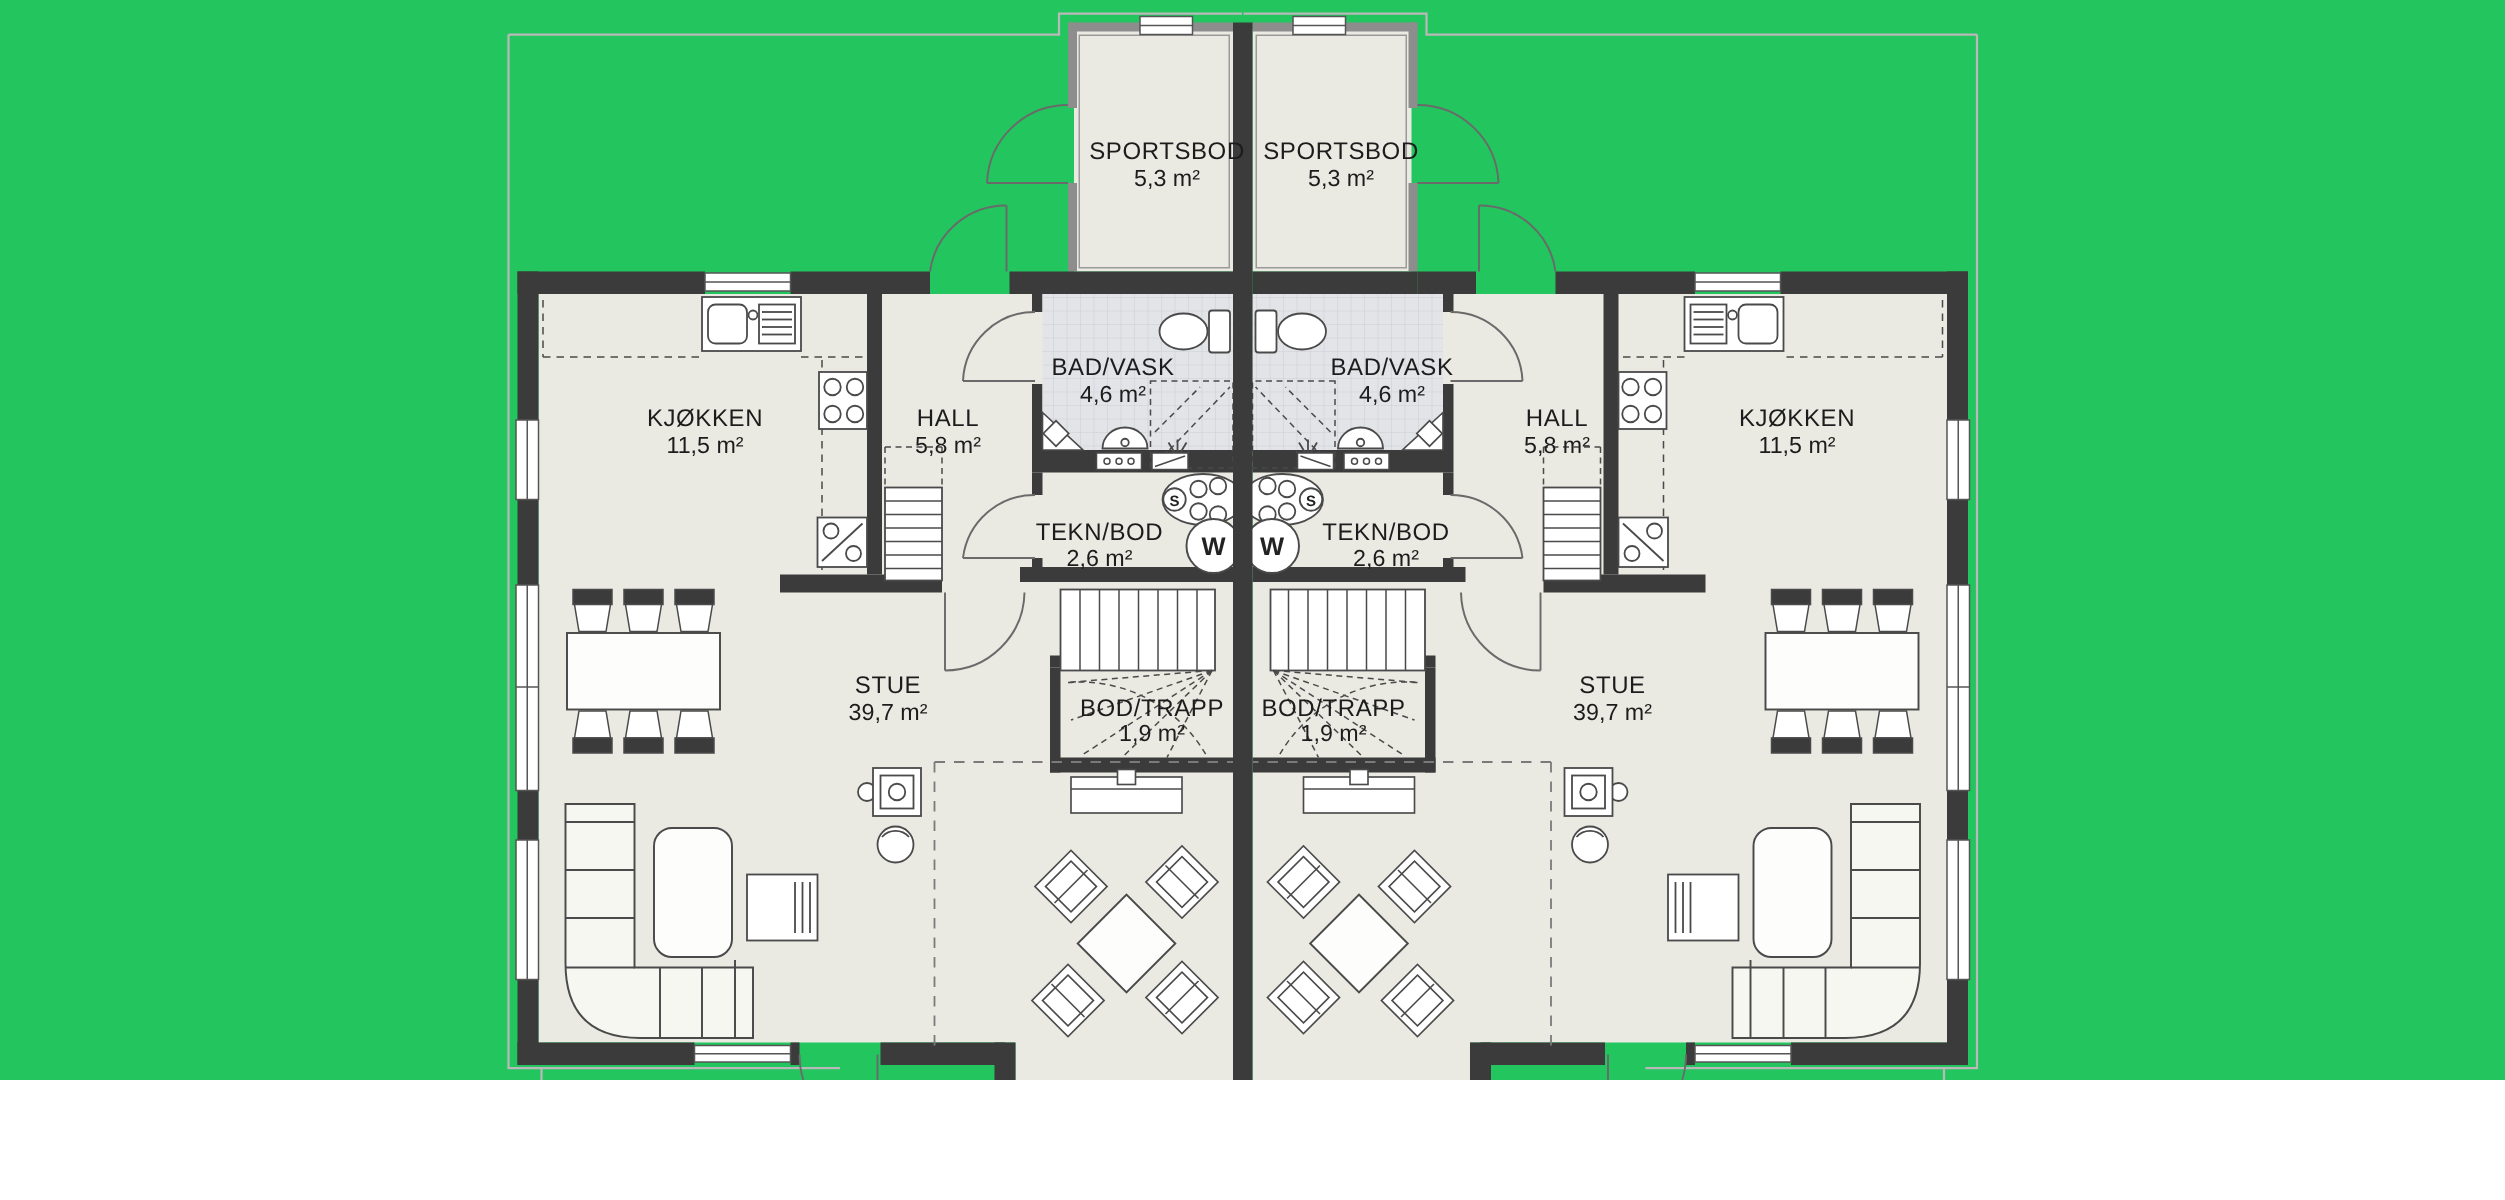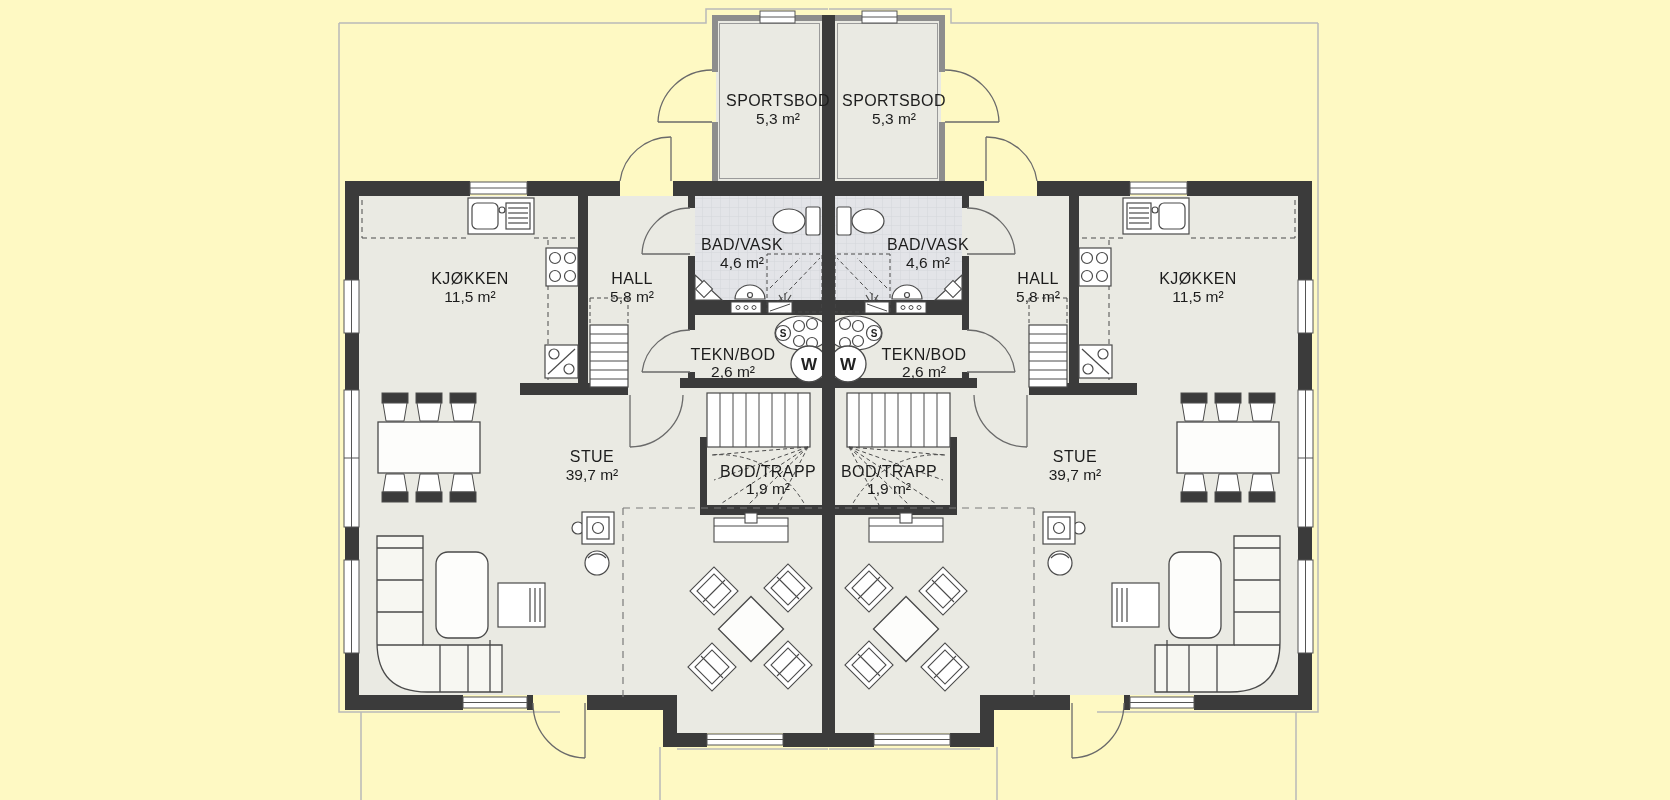--- a/index.html
+++ b/index.html
@@ -1,16 +1,16 @@
 <!DOCTYPE html>
 <html><head>
 <meta charset="utf-8">
 <style>
   html,body{margin:0;padding:0;background:#ffffff;}
-  .canvas{position:relative;width:1670px;height:800px;background:#fef9c3;overflow:hidden;
+  .canvas{position:relative;width:1670px;height:720px;background:#22c55e;overflow:hidden;
           font-family:"Liberation Sans",sans-serif;}
   svg{position:absolute;left:0;top:0;}
   .room-label{font-family:"Liberation Sans",sans-serif;font-size:16px;fill:#1c1c1c;
               text-anchor:middle;letter-spacing:0.4px;}
   .room-area{font-family:"Liberation Sans",sans-serif;font-size:15.5px;fill:#1c1c1c;
              text-anchor:middle;}
   .w-label{font-family:"Liberation Sans",sans-serif;font-size:17px;font-weight:bold;fill:#222;
            text-anchor:middle;}
   .s-label{font-family:"Liberation Sans",sans-serif;font-size:10px;font-weight:bold;fill:#222;
            text-anchor:middle;}

